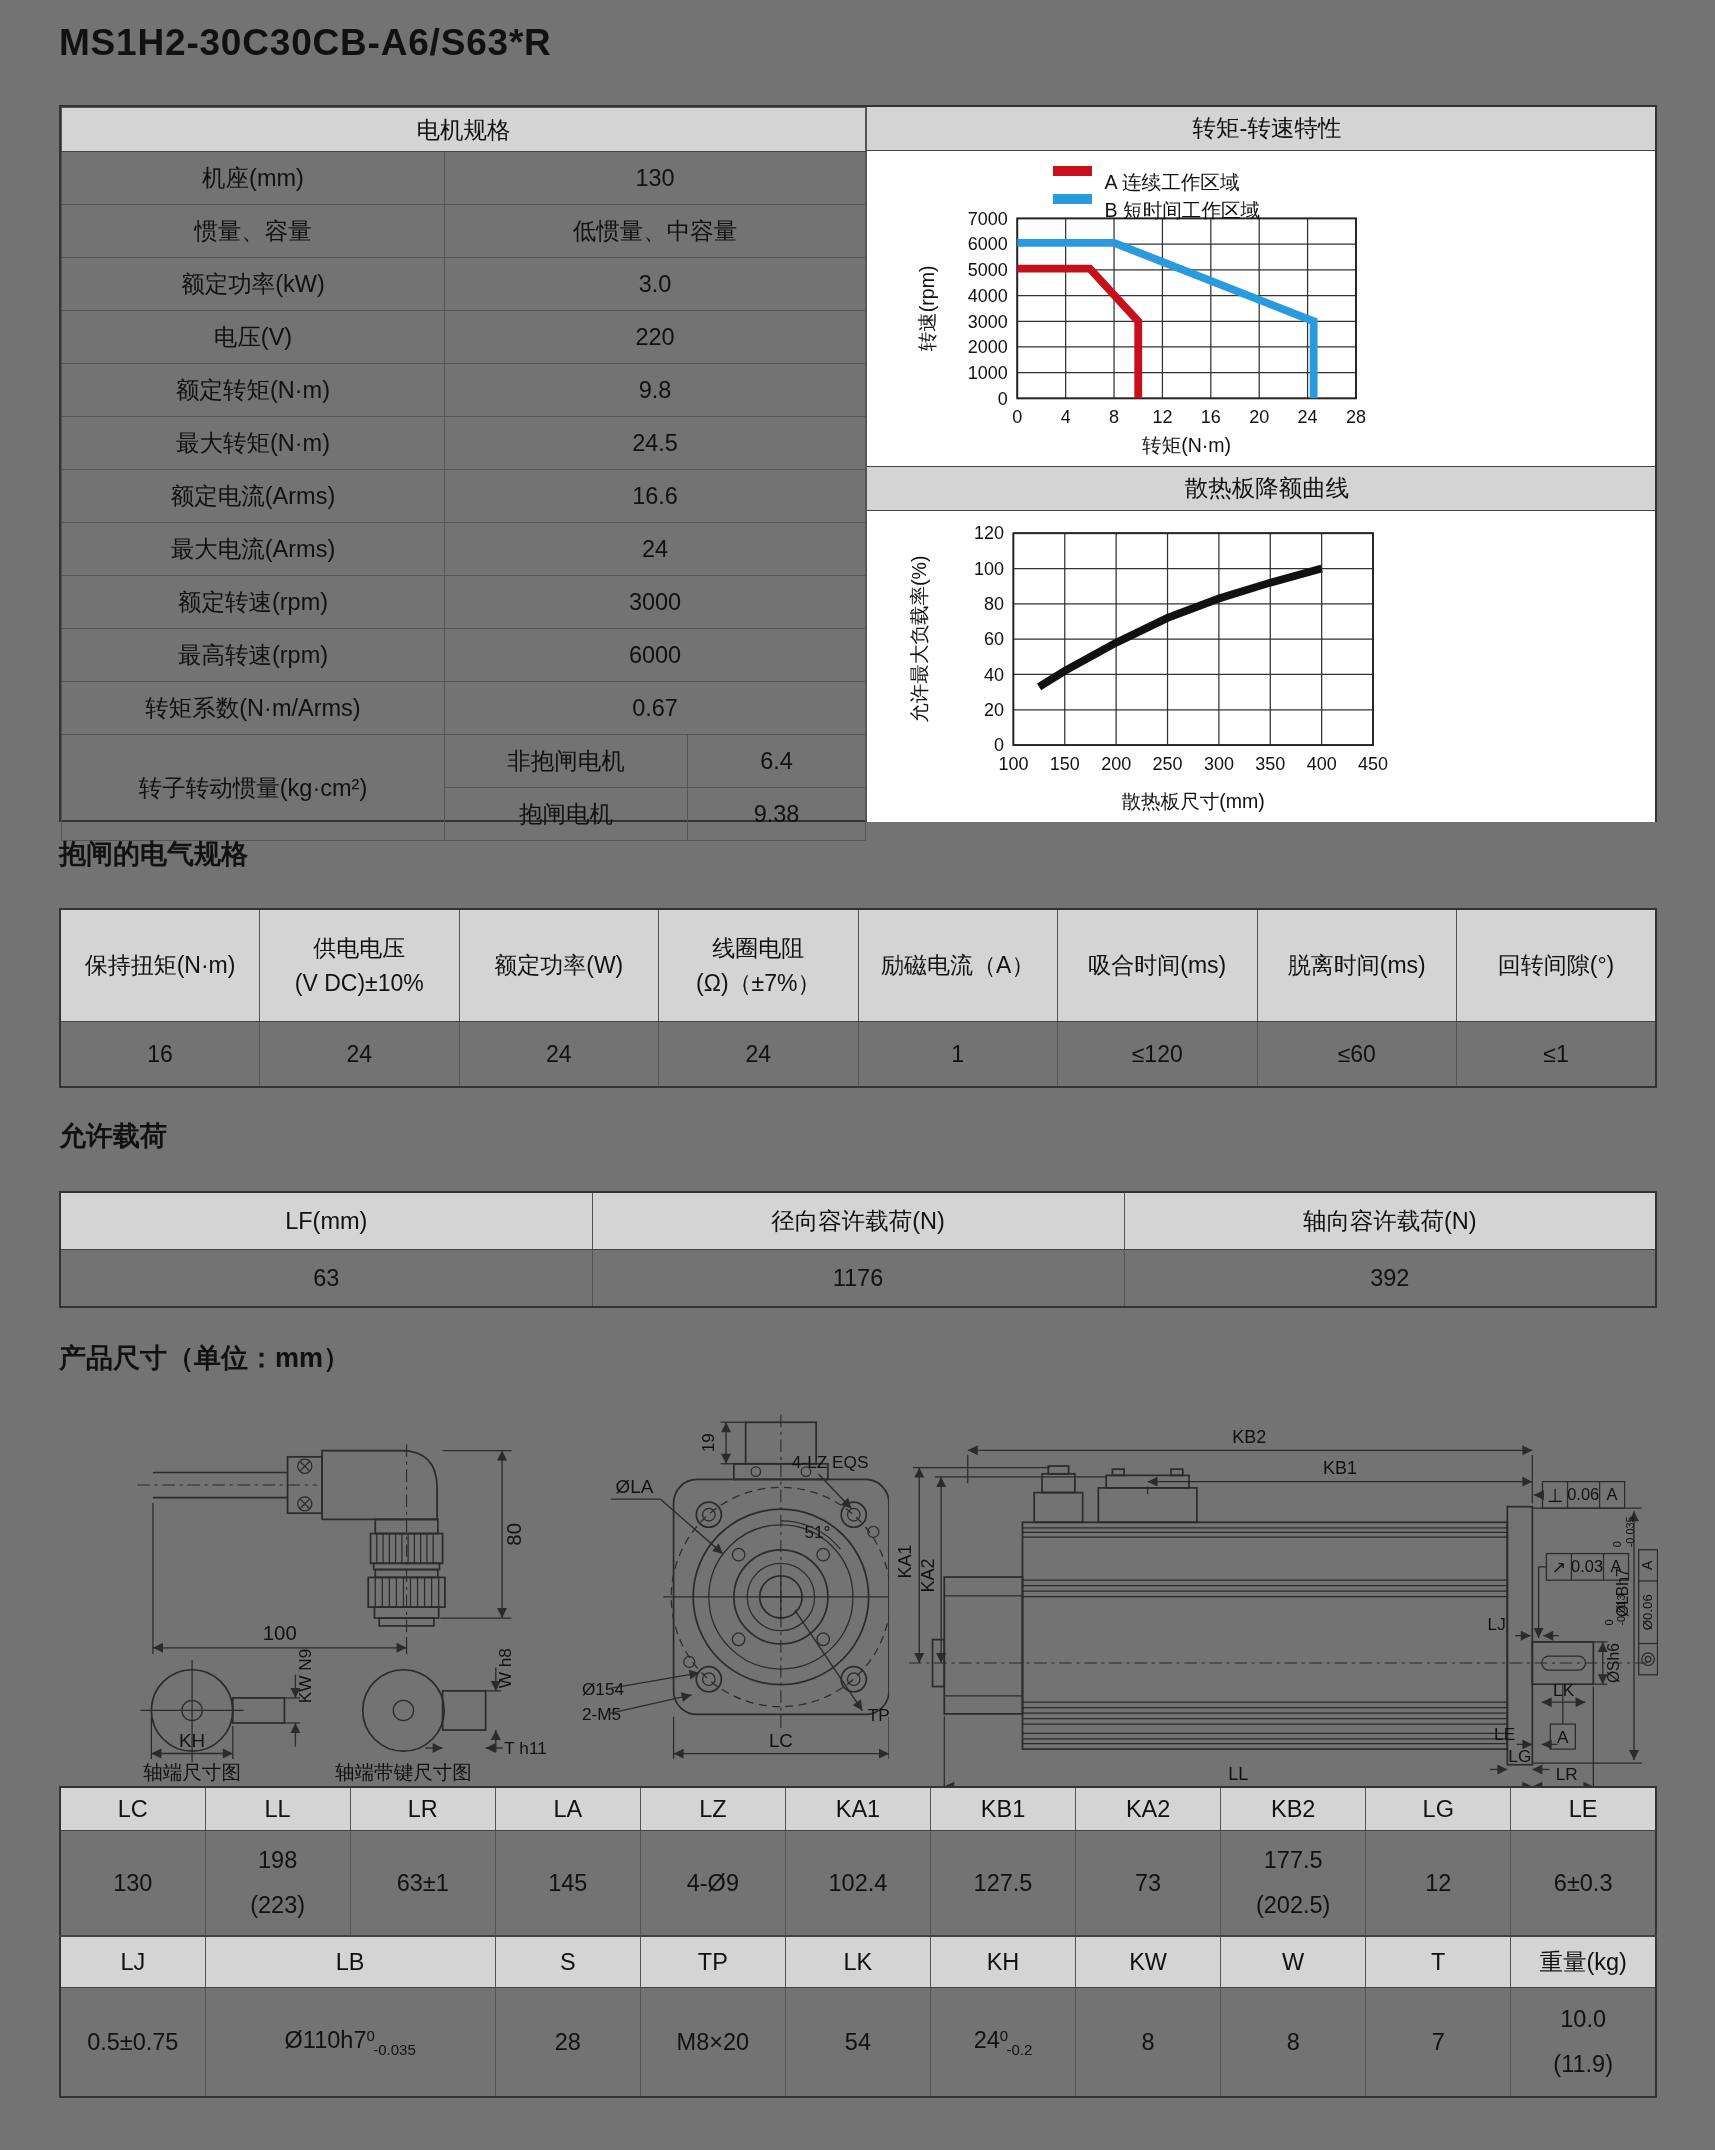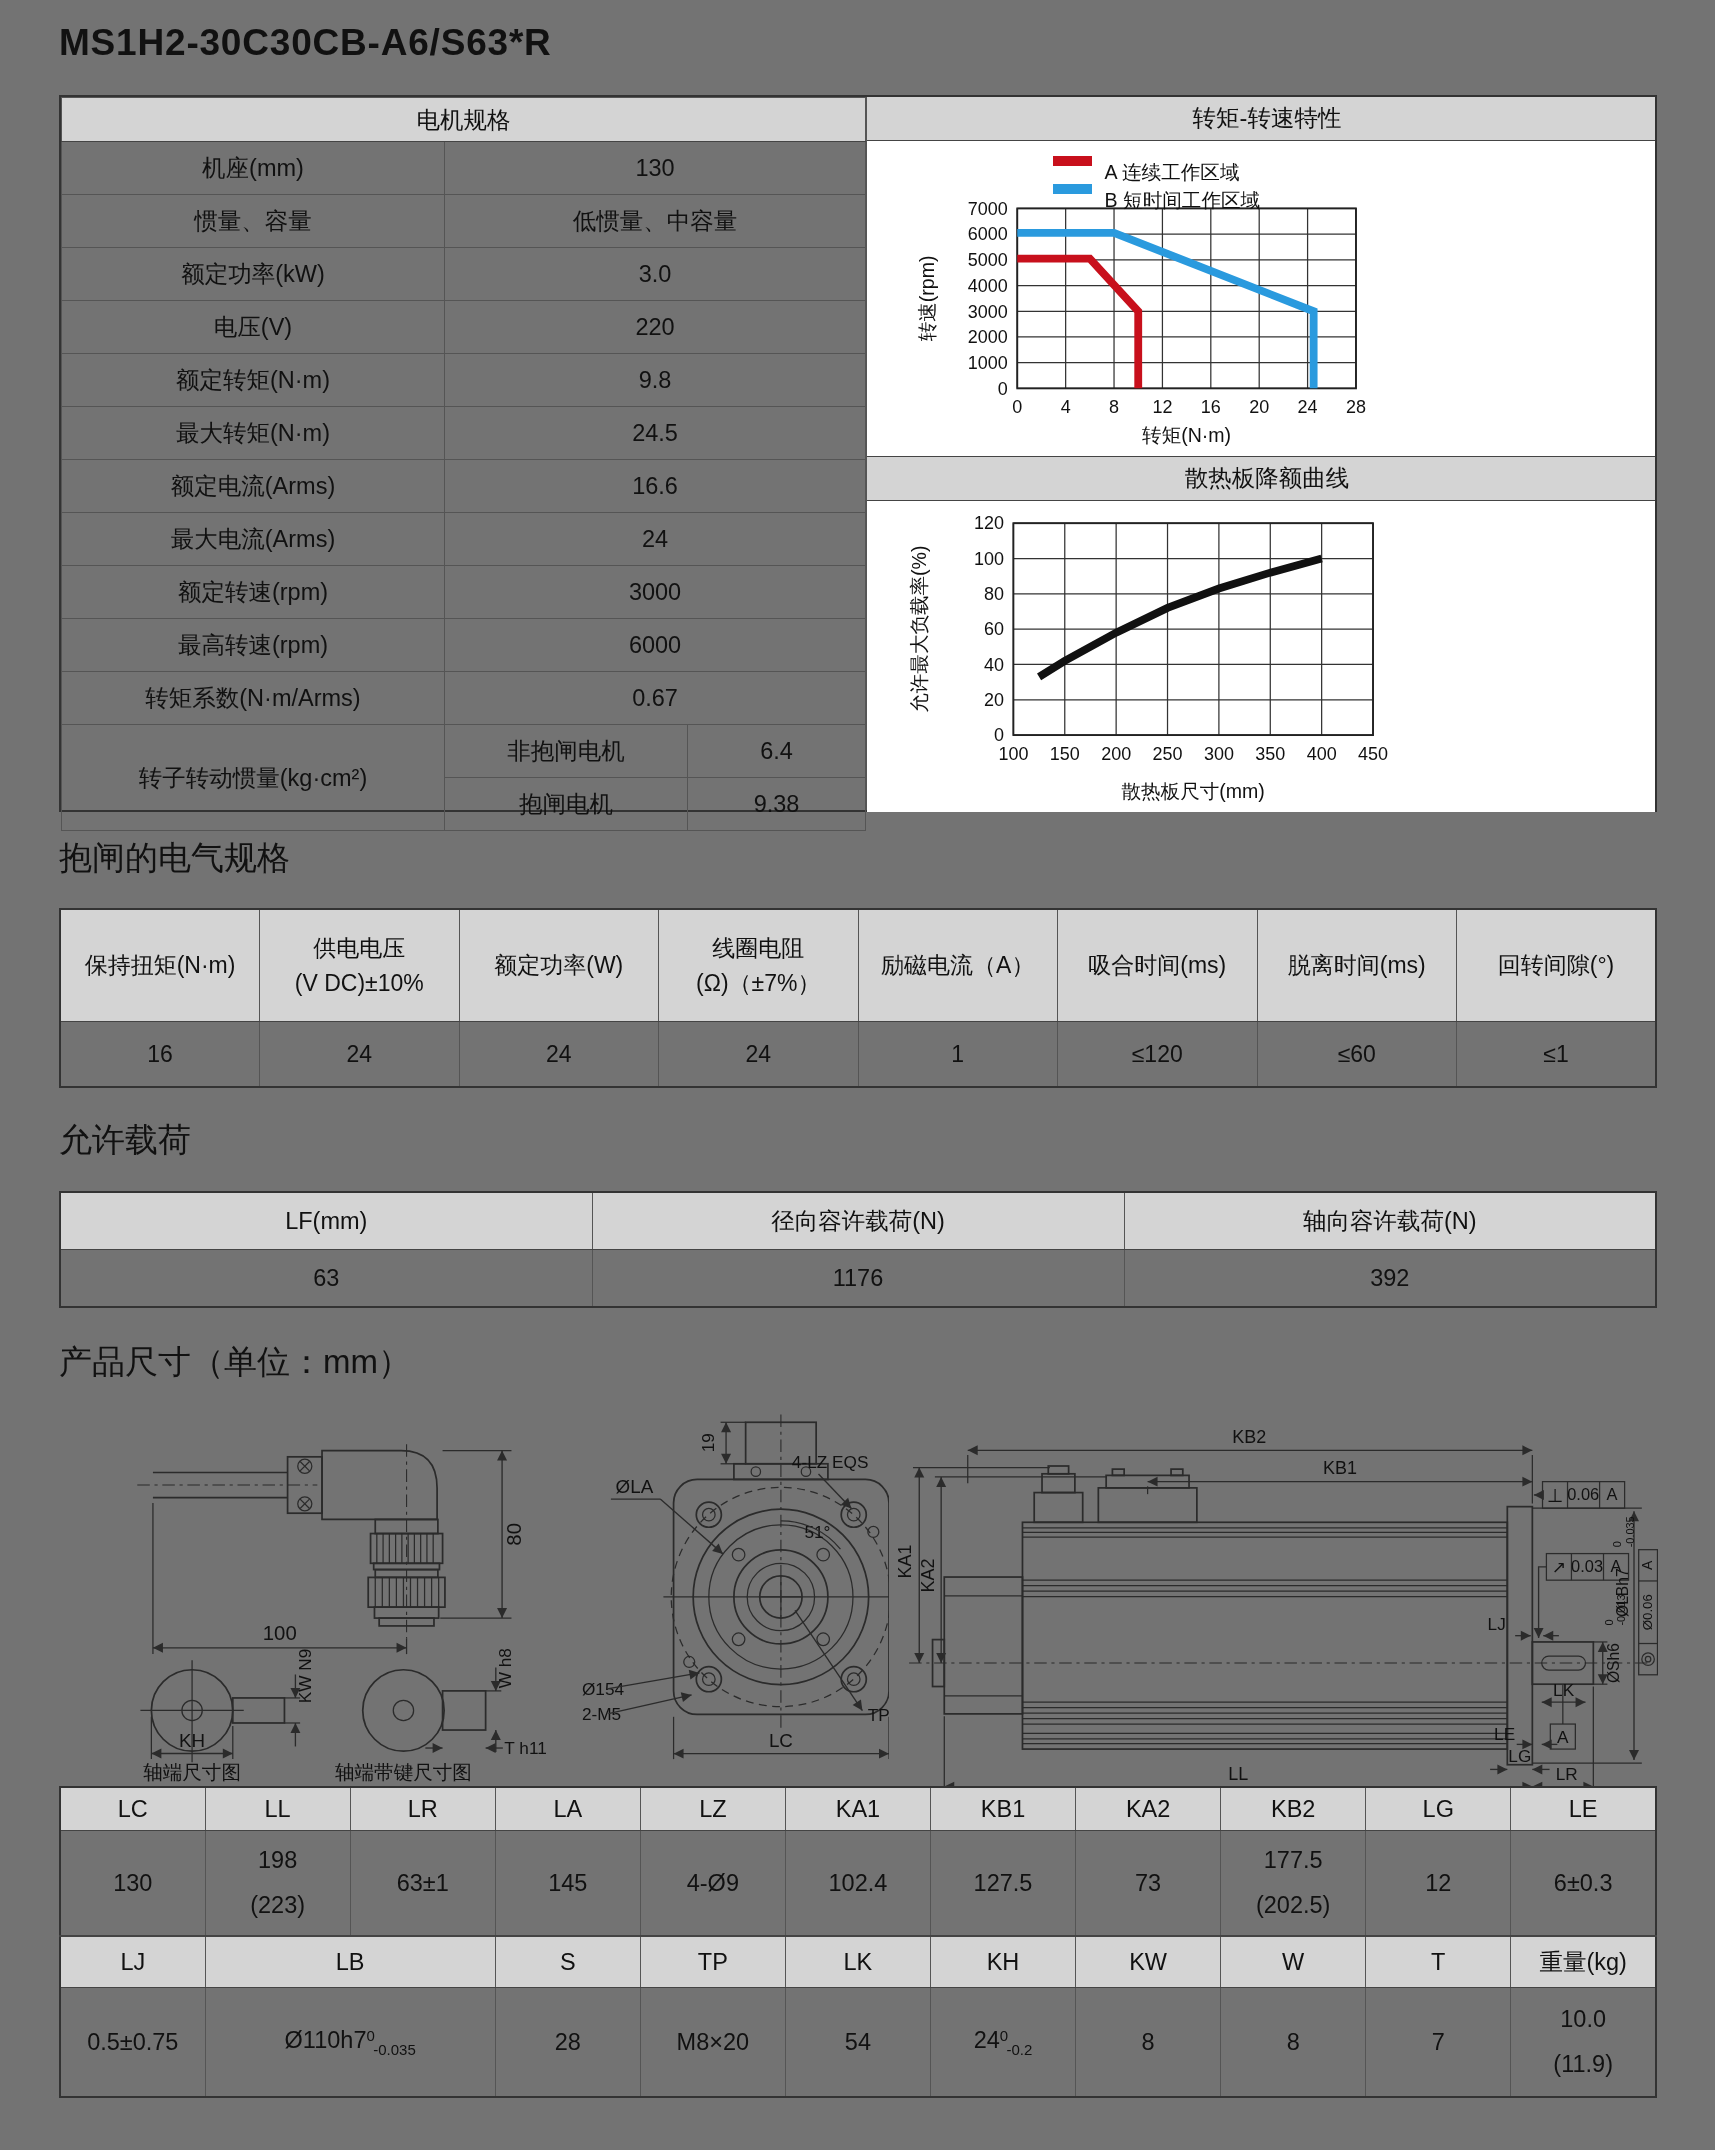--- a/index.html
+++ b/index.html
@@ -1,22 +1,22 @@
 <!DOCTYPE html>
 <html style="font-size:12.5px"><head>
 <meta charset="utf-8">
 <style>
   html,body{margin:0;padding:0;background:#fff;}
   #root{position:relative;width:1716px;height:2151px;background:#737373;overflow:hidden;
         font-family:"Liberation Sans","DejaVu Sans",sans-serif;color:#111;}
   .abs{position:absolute;}
   #page-title{left:59px;top:22px;font-size:37px;font-weight:700;letter-spacing:0.8px;}
-  .section-h{font-size:33px;font-weight:400;}
+  .section-h{font-size:27px;font-weight:700;}
   
-  #top-block{left:59px;top:95px;width:1598px;height:717px;border:2.3px solid #333;display:flex;box-sizing:border-box;}
+  #top-block{left:59px;top:105px;width:1598px;height:717px;border:2.3px solid #333;display:flex;box-sizing:border-box;}
   table.grid{border-collapse:collapse;table-layout:fixed;}
   table.grid td{border:1.3px solid #555;text-align:center;vertical-align:middle;font-size:23.5px;padding:0;}
   table.spec{width:804px;height:100%;}
   table.spec td{height:52px;}
   tr.hd td{background:#d4d4d4;height:43px;border-bottom:1.9px solid #444;}
   .chart-panel{flex:1;border-left:1.3px solid #555;display:flex;flex-direction:column;min-width:0;}
   .panel-h{background:#d4d4d4;height:43px;line-height:43px;text-align:center;font-size:23.5px;
            border-bottom:1.9px solid #444;flex:0 0 auto;padding-left:12px;}
   .panel-h + .chart-area + .panel-h{border-top:1.9px solid #444;}
   .chart-area{position:relative;flex:0 0 auto;background:#fff;}

